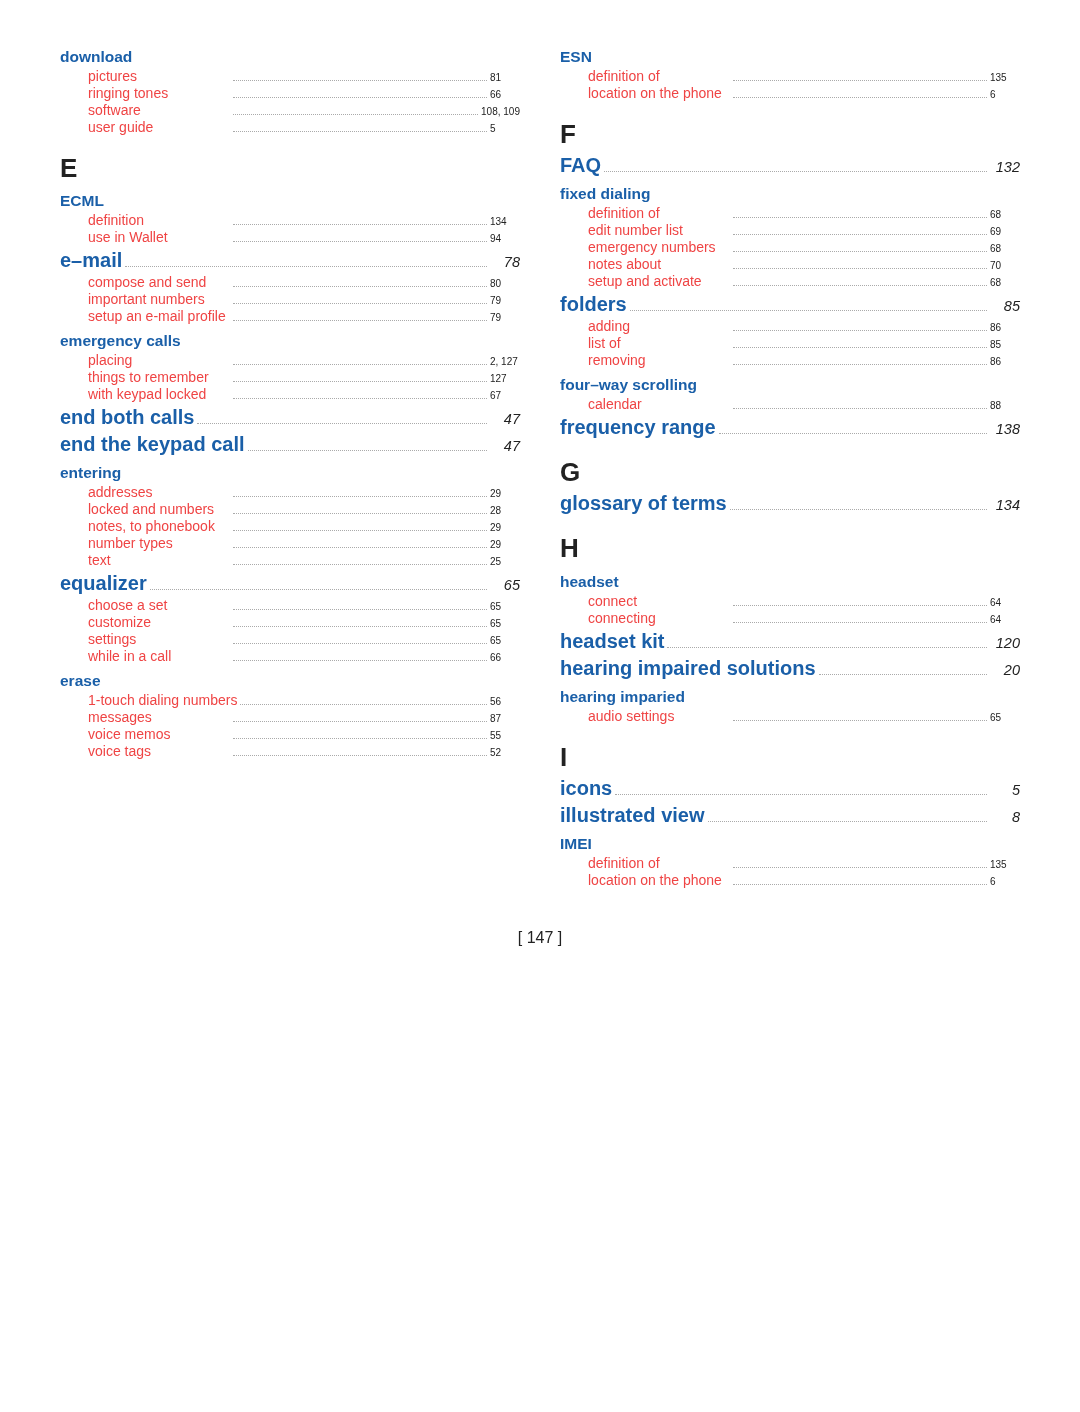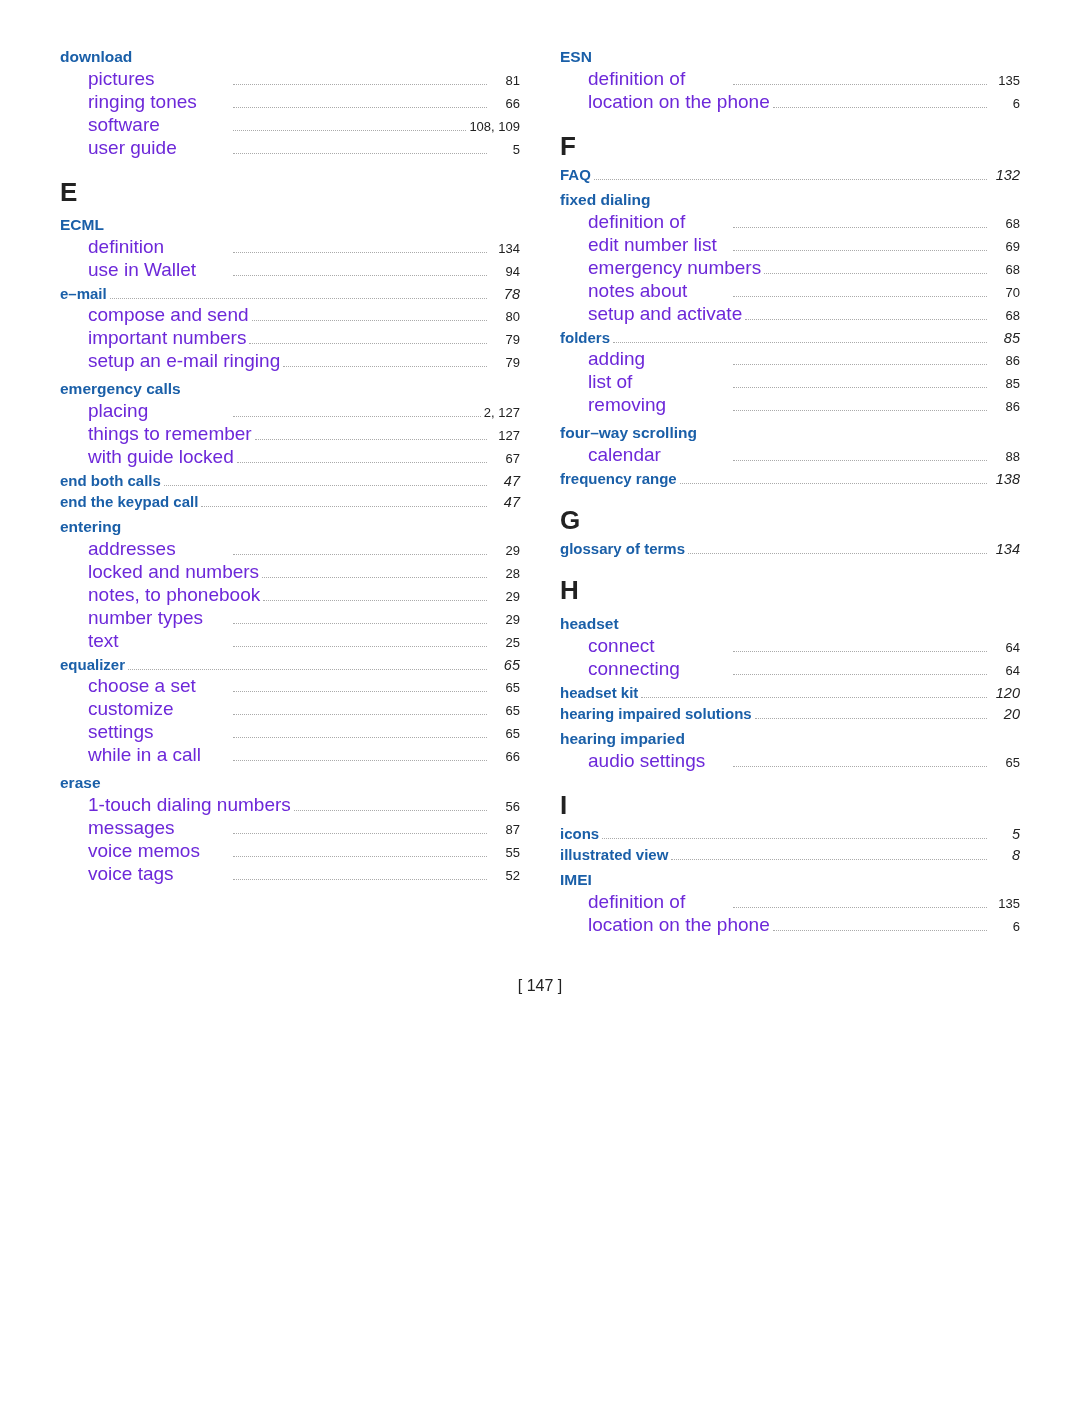--- a/index.html
+++ b/index.html
@@ -43,54 +43,54 @@
     }
     .index-entry {
       display: flex;
       flex-direction: row;
       align-items: baseline;
       margin: 1px 0;
       padding-left: 0;
     }
     .index-entry .label {
       white-space: nowrap;
-      color: #6d28d9;
-      font-size: 19px;
+      color: #ef4444;
+      font-size: 14px;
       min-width: 170px;
       padding-left: 28px;
     }
     .index-entry .dots {
       flex: 1;
       border-bottom: 1px dotted #aaa;
       margin: 0 3px 3px 3px;
       min-width: 10px;
     }
     .index-entry .page-num {
       white-space: nowrap;
       color: #222;
-      font-size: 13px;
+      font-size: 10px;
       min-width: 30px;
-      text-align: right;
+      text-align: left;
     }
     .page-footer {
       text-align: center;
       margin-top: 40px;
       font-size: 16px;
       color: #222;
     }
     .inline-header {
       display: flex;
       flex-direction: row;
       align-items: baseline;
       margin: 4px 0 2px 0;
     }
     .inline-header .label {
       font-weight: bold;
       color: #1a5fa8;
-      font-size: 15px;
+      font-size: 20px;
       white-space: nowrap;
     }
     .inline-header .dots {
       flex: 1;
       border-bottom: 1px dotted #aaa;
       margin: 0 3px 3px 3px;
       min-width: 10px;
     }
     .inline-header .page-num {
       white-space: nowrap;
@@ -158,40 +158,40 @@
         <span class="label">compose and send</span>
         <span class="dots"></span>
         <span class="page-num">80</span>
       </div>
       <div class="index-entry">
         <span class="label">important numbers</span>
         <span class="dots"></span>
         <span class="page-num">79</span>
       </div>
       <div class="index-entry">
-        <span class="label">setup an e-mail ringing</span>
+        <span class="label">setup an e-mail profile</span>
         <span class="dots"></span>
         <span class="page-num">79</span>
       </div>
     </div>
 
     <div>
       <div class="section-header">emergency calls</div>
       <div class="index-entry">
         <span class="label">placing</span>
         <span class="dots"></span>
         <span class="page-num">2, 127</span>
       </div>
       <div class="index-entry">
         <span class="label">things to remember</span>
         <span class="dots"></span>
         <span class="page-num">127</span>
       </div>
       <div class="index-entry">
-        <span class="label">with guide locked</span>
+        <span class="label">with keypad locked</span>
         <span class="dots"></span>
         <span class="page-num">67</span>
       </div>
     </div>
 
     <div>
       <div class="inline-header">
         <span class="label">end both calls</span>
         <span class="dots"></span>
         <span class="page-num">47</span>

